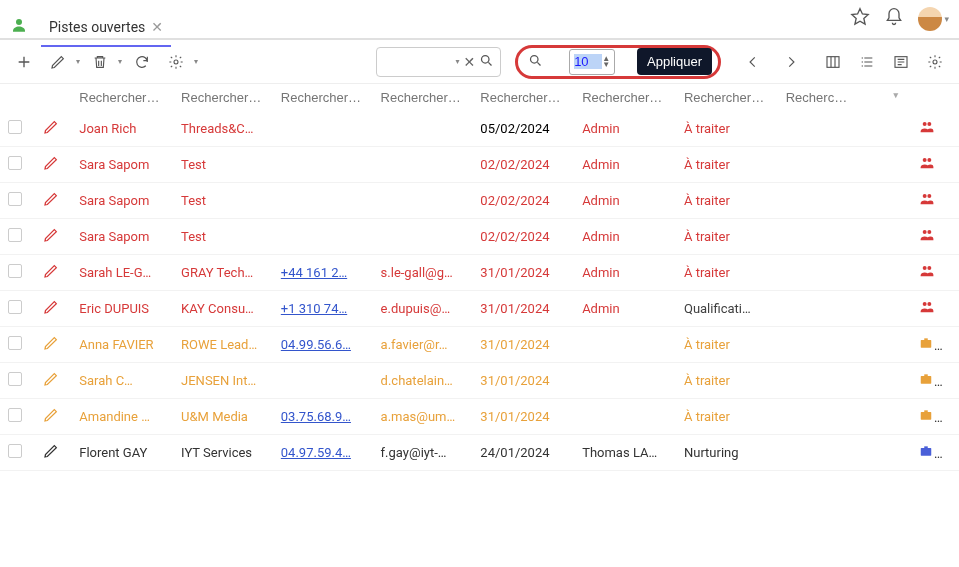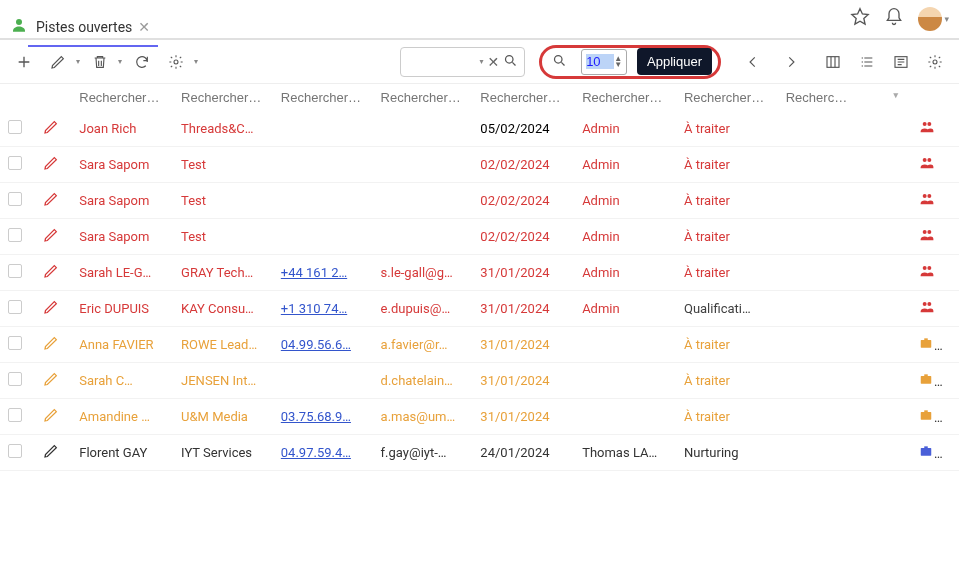--- a/index.html
+++ b/index.html
@@ -1,36 +1,36 @@
 <!DOCTYPE html>
 <html><head>
 <meta charset="utf-8">
 <style>
 * { box-sizing: border-box; margin: 0; padding: 0; }
 body { font-family: -apple-system, BlinkMacSystemFont, "Segoe UI", Roboto, Arial, sans-serif; font-size: 13px; color: #333; background: #fff; width: 959px; }
 
 
 .header-bar { display: flex; align-items: center; height: 40px; border-bottom: 2px solid #e0e0e0; padding: 0 10px; }
-.header-left { display: flex; align-items: center; gap: 0; flex: 1; margin-top: 16px; }
+.header-left { display: flex; align-items: center; gap: 13px; flex: 1; margin-top: 16px; }
 .header-right { display: flex; align-items: center; gap: 14px; }
 .person-icon { color: #4caf50; font-size: 18px; }
 .tab { display: flex; align-items: center; gap: 6px; padding: 10px 8px; border-bottom: 2px solid #6366f1; color: #333; font-size: 14px; position: relative; top: 1px; }
 .tab-close { color: #999; font-size: 14px; cursor: pointer; }
 .star-icon, .bell-icon { font-size: 18px; color: #555; }
 .avatar { width: 24px; height: 24px; border-radius: 50%; background: linear-gradient(#f4d5b0 40%, #cc8844 40%); position: relative; }
 .avatar-drop { font-size: 9px; color: #888; margin-left: 2px; }
 
 
 .toolbar { display: flex; align-items: center; height: 44px; padding: 0 10px; gap: 6px; border-bottom: 1px solid #eee; }
 .tb-btn { width: 28px; height: 28px; display: inline-flex; align-items: center; justify-content: center; color: #555; cursor: pointer; border-radius: 3px; }
 .tb-drop { font-size: 8px; color: #888; margin-left: -2px; }
 .tb-spacer { flex: 1; }
 .search-group { display: flex; align-items: center; border: 1px solid #ccc; border-radius: 4px; height: 30px; padding: 0 6px; gap: 4px; margin-right: 8px; }
 .search-group input { border: none; outline: none; width: 70px; font-size: 13px; }
-.page-group { display: flex; align-items: center; gap: 4px; border: 3px solid #d63939; border-radius: 22px; padding: 4px 6px; height: 34px; }
+.page-group { display: flex; align-items: center; gap: 16px; border: 3px solid #d63939; border-radius: 22px; padding: 4px 6px; height: 34px; }
 .page-group .sg-icon { color: #555; }
 .page-input-wrap { display: flex; align-items: center; border: 1px solid #aaa; border-radius: 3px; height: 26px; padding: 0 4px; margin: 0 6px; }
 .page-input-wrap input { border: none; outline: none; width: 28px; font-size: 13px; background: #bcd4f7; color: #1a1aff; }
 .spinner { display: flex; flex-direction: column; line-height: 6px; font-size: 8px; color: #666; cursor: pointer; }
 .apply-btn { background: #0f172a; color: #fff; border: none; border-radius: 4px; padding: 6px 10px; font-size: 13px; cursor: pointer; }
 .nav-arrows { display: flex; gap: 10px; margin-left: 12px; margin-right: 8px; }
 
 
 .table { width: 100%; border-collapse: collapse; table-layout: fixed; }
 .table th, .table td { text-align: left; padding: 8px 8px; overflow: hidden; white-space: nowrap; text-overflow: ellipsis; font-size: 13px; }

